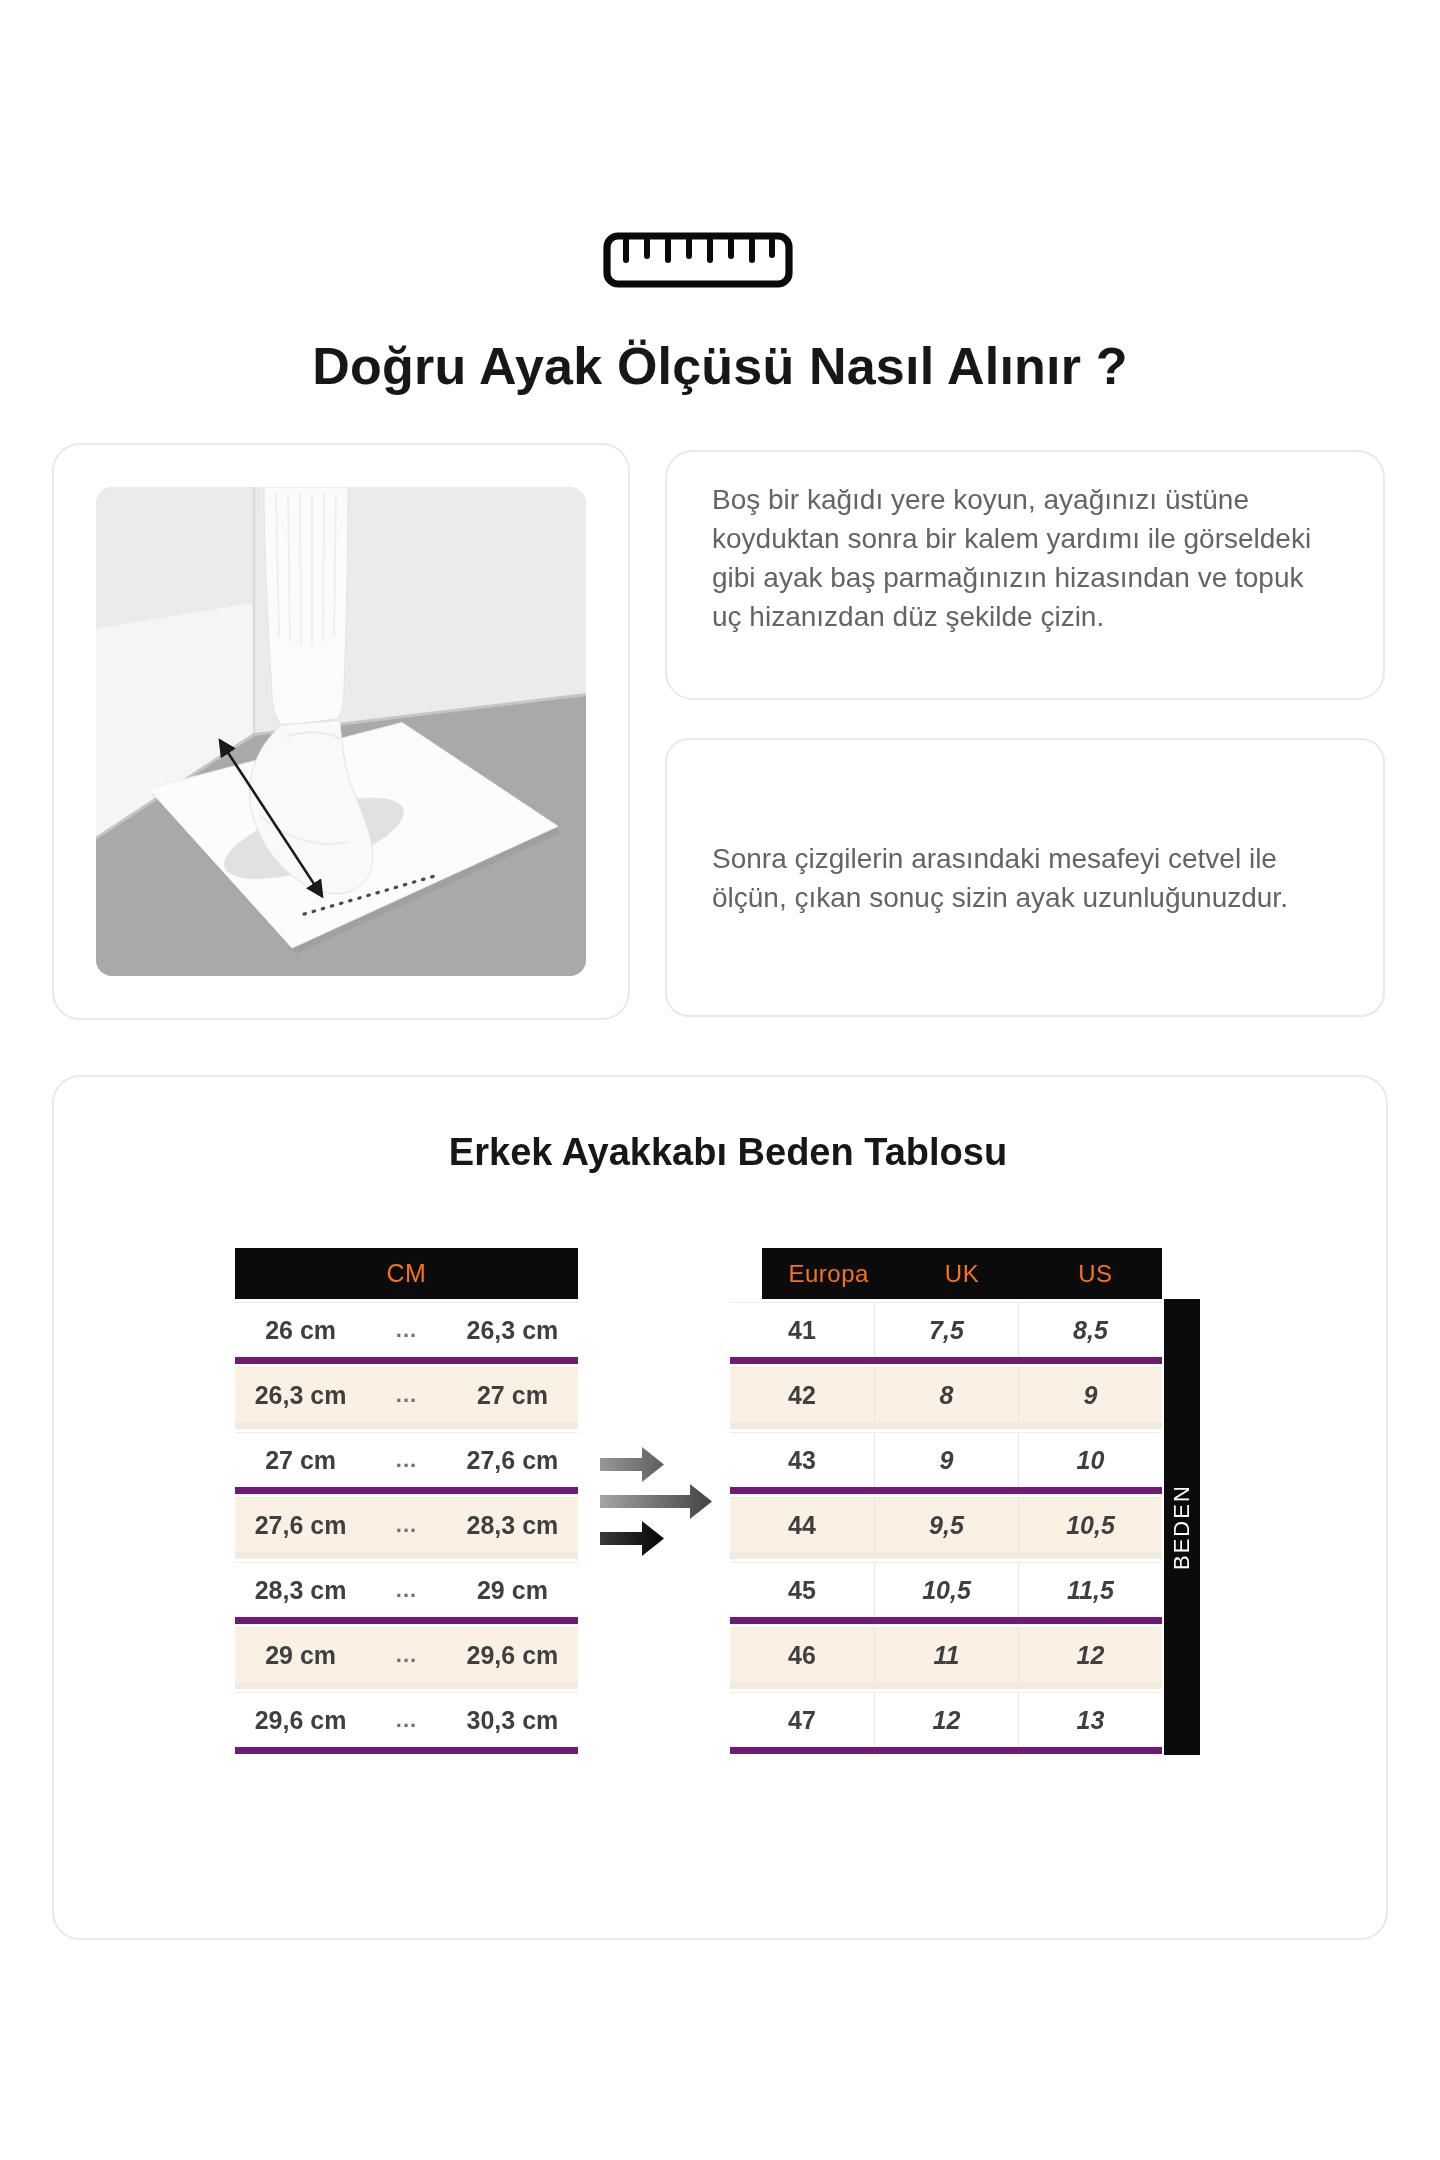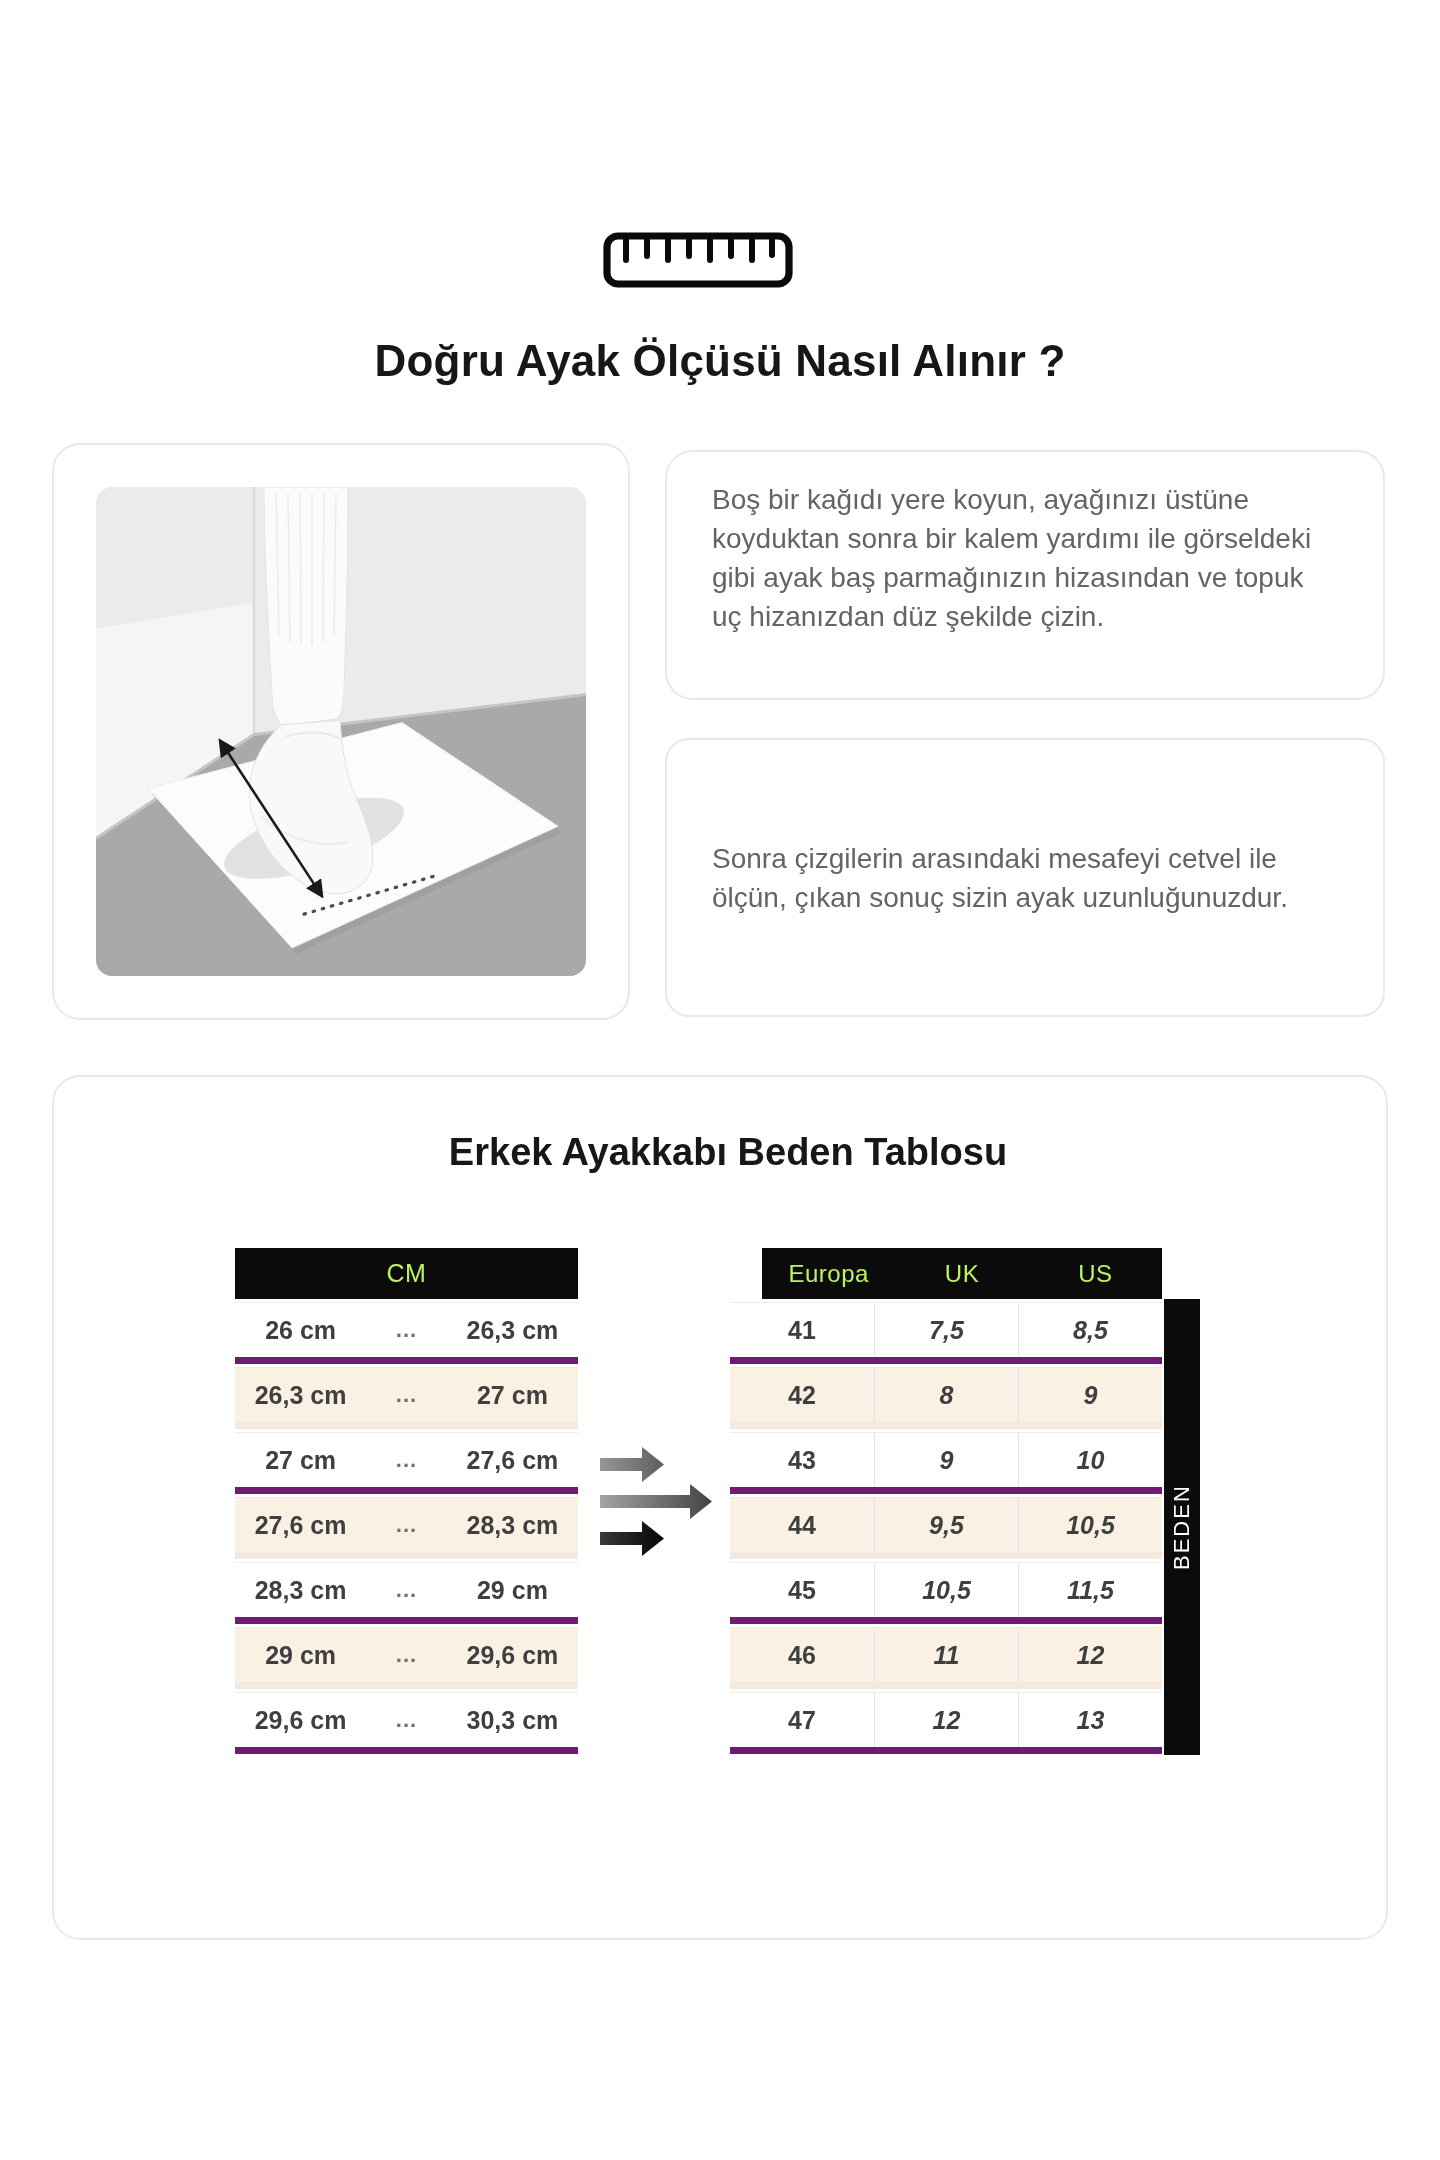--- a/index.html
+++ b/index.html
@@ -16,21 +16,21 @@
   .stage{
     position:relative;width:1440px;height:2160px;background:#fff;overflow:hidden;
     font-family:"Liberation Sans", sans-serif;color:var(--title-color);
   }
   
   .ruler{position:absolute;left:602px;top:231px;width:192px;height:58px;}
   .ruler svg{display:block;width:100%;height:100%;}
   
   .main-title{
     position:absolute;left:0;top:336px;width:100%;margin:0;text-align:center;
-    font-size:44px;font-weight:700;color:var(--title-color);letter-spacing:.2px;
+    font-size:52px;font-weight:700;color:var(--title-color);letter-spacing:.2px;
   }
   
   .photo-card{
     position:absolute;left:52px;top:443px;width:578px;height:577px;box-sizing:border-box;
     border:2px solid var(--card-border);border-radius:28px;background:#fff;
   }
   .photo{position:absolute;left:42px;top:42px;right:42px;bottom:42px;border-radius:16px;overflow:hidden;}
   .photo svg{display:block;width:100%;height:100%;}
   
   .note-card{
@@ -43,21 +43,21 @@
   
   .size-card{
     position:absolute;left:52px;top:1075px;width:1336px;height:865px;box-sizing:border-box;
     border:2px solid var(--card-border);border-radius:28px;background:#fff;
   }
   .size-title{
     position:absolute;left:8px;top:54px;width:100%;margin:0;text-align:center;
     font-size:38px;font-weight:700;color:var(--title-color);
   }
   .t-header{
-    height:51px;margin-bottom:3px;background:var(--table-header-bg);color:#bef264;
+    height:51px;margin-bottom:3px;background:var(--table-header-bg);color:#f97316;
     display:flex;align-items:center;justify-content:center;
     font-size:25px;font-weight:400;letter-spacing:.5px;
   }
   .t-header.three{display:grid;grid-template-columns:1fr 1fr 1fr;margin-left:32px;}
   .t-header.three span{text-align:center;font-size:24px;}
   .row{height:62px;margin-bottom:3px;background:#fff;box-sizing:border-box;
     border-top:1px solid #ededed;border-bottom:7px solid #701a75;}
   .row.alt{background:var(--row-alt);border-color:#f3e9dc;}
   .cm-row{display:grid;grid-template-columns:1.3fr .8fr 1.3fr;}
   .size-row{display:grid;grid-template-columns:1fr 1fr 1fr;}

